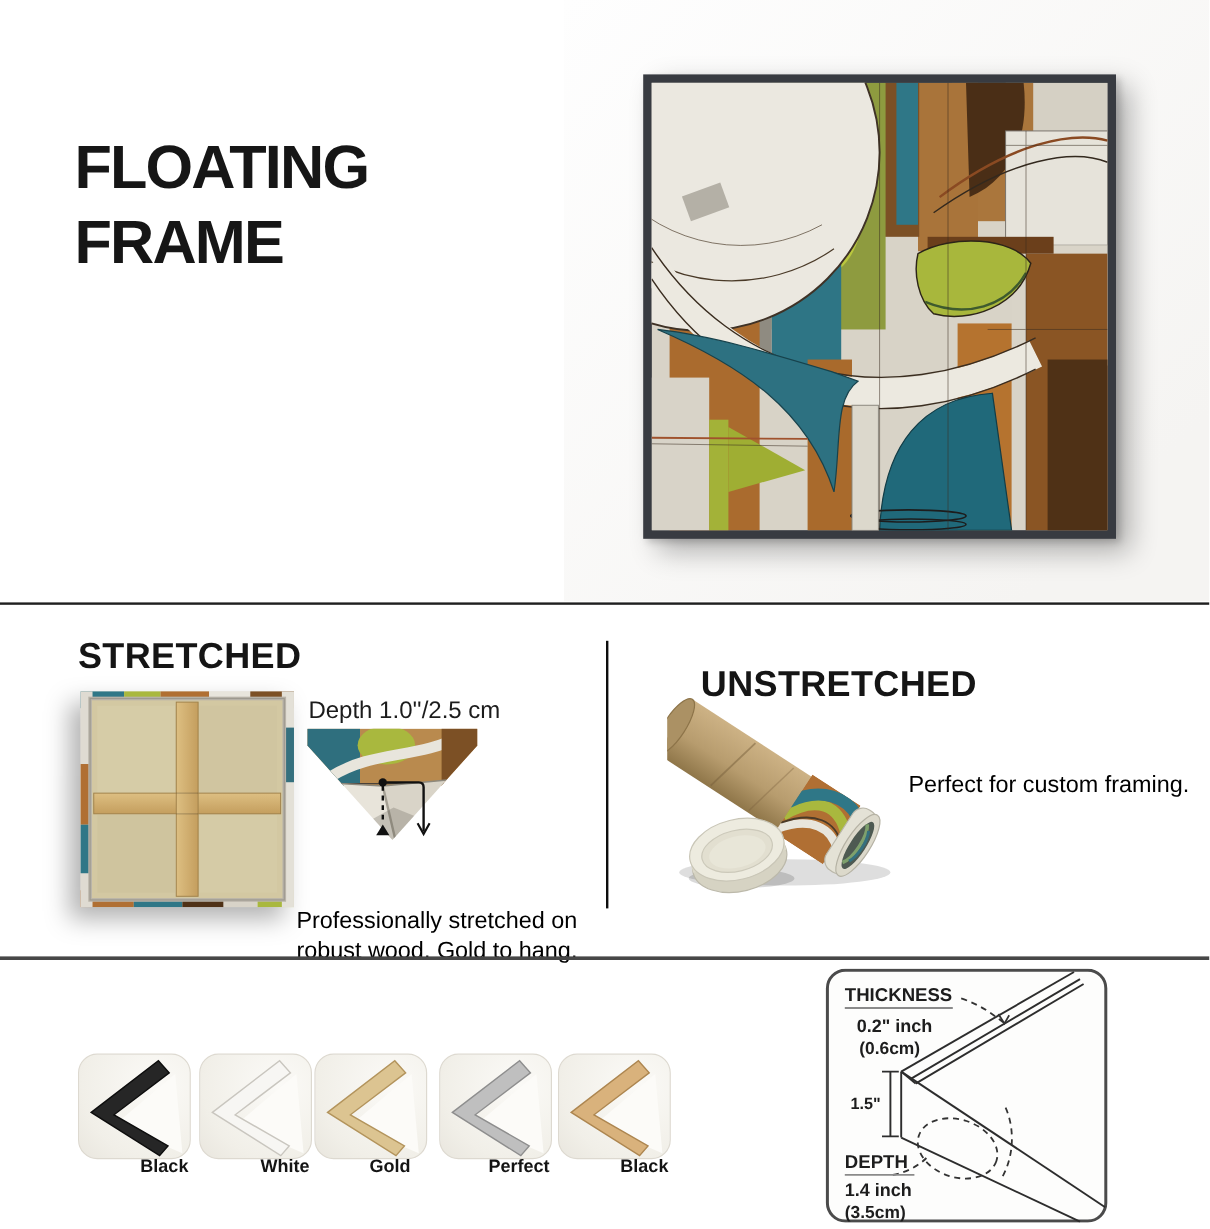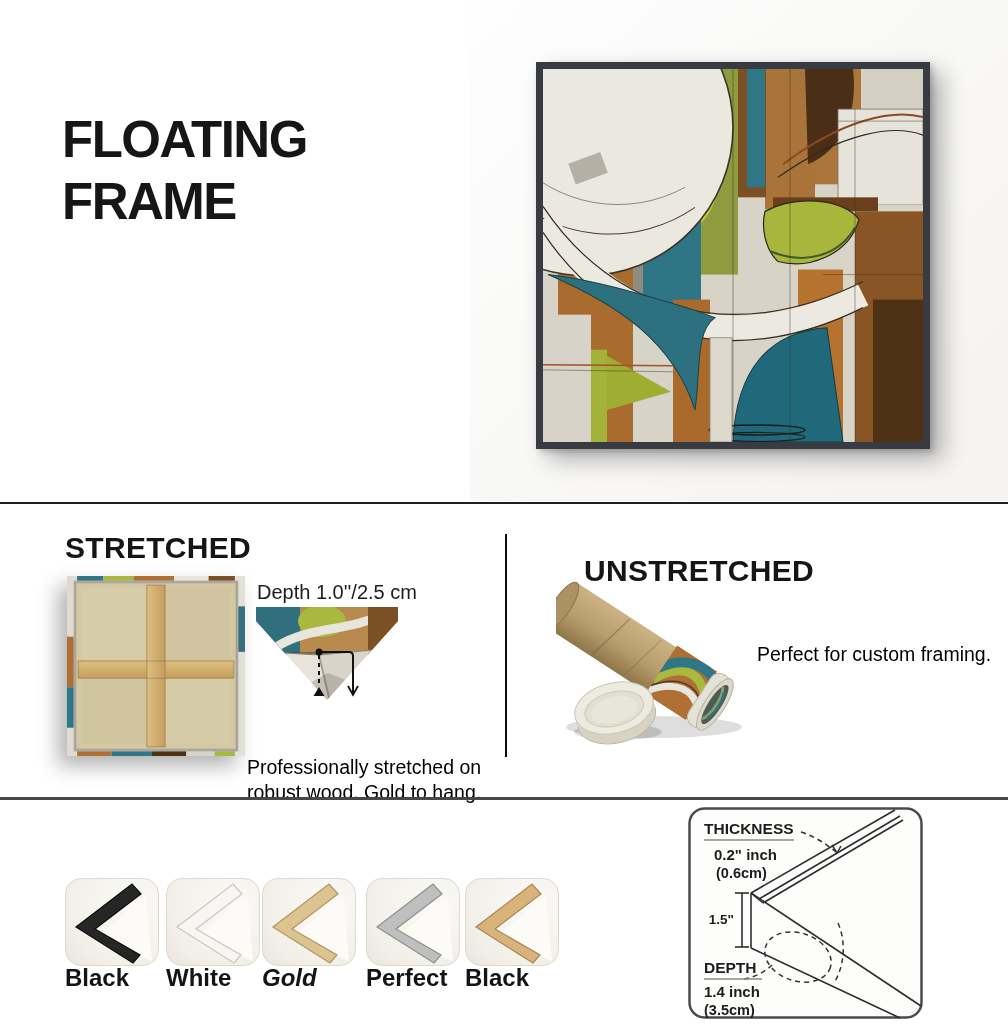--- a/index.html
+++ b/index.html
@@ -30,22 +30,22 @@
   .stretched-caption span{display:block;}
   .tube-photo{position:absolute;left:556px;top:572px;width:192px;height:176px;}
   .unstretched-caption{position:absolute;left:757px;top:641px;font-size:19.5px;line-height:27px;color:#000;}
   .unstretched-caption span{display:block;}
   
   .frames-title{position:absolute;left:65px;top:831px;font-size:28px;font-weight:700;letter-spacing:.3px;}
   .swatch{position:absolute;top:878px;width:92px;height:86px;border-radius:16px;
         background:radial-gradient(circle at 70% 30%,#fbfaf7 0%,#f1efe8 70%,#e9e6de 100%);
         border:1px solid #ddd9d0;overflow:hidden;}
   .swatch svg{display:block;width:100%;height:100%;}
-  .swatch-label{position:absolute;top:964px;width:92px;text-align:left;
-        font-size:24px;font-weight:700;color:#141414;}
+  .swatch-label{position:absolute;top:964px;width:92px;text-align:right;
+        font-size:15px;font-weight:700;color:#141414;}
   .spec-box{position:absolute;left:672px;top:807px;width:267px;height:212px;text-align:right;}
   .spec-box svg{display:block;width:100%;height:100%;}
   .spec-box text{font-family:"Liberation Sans",sans-serif;font-weight:700;fill:#1d1d1d;}
 </style>
 </head>
 <body>
 
 <div id="page">
 
   <div class="wall"></div>
@@ -288,21 +288,21 @@
   <div class="swatch" style="left:465px;">
     <svg viewBox="0 0 92 86">
         <polygon points="30,58 80,16 86,82" fill="#fcfbf8"></polygon>
       <path d="M10,48 L66,5 L75,15 L29,50 L74,76 L67,84 Z" fill="#d9b27c"></path>
       <path d="M10,48 L66,5 L75,15 L29,50 L74,76 L67,84 Z" fill="none" stroke-width="1.2" stroke="#ad8650"></path>
       </svg>
   </div>
 
   <div class="swatch-label" style="left:65px;">Black</div>
   <div class="swatch-label" style="left:166px;">White</div>
-  <div class="swatch-label" style="left:262px;font-style:italic;">Gold</div>
+  <div class="swatch-label" style="left:250px;">Gold</div>
   <div class="swatch-label" style="left:366px;">Perfect</div>
   <div class="swatch-label" style="left:465px;">Black</div>
 
   <div class="spec-box">
     <svg viewBox="0 0 235 212">
       <rect x="1.5" y="1.5" width="232" height="209" rx="15" fill="#fdfdfc" stroke="#4b4b4b" stroke-width="2.5"></rect>
 
       <g stroke="#2d2d2d" stroke-width="1.6" fill="none">
         <line x1="63" y1="86" x2="207" y2="3"></line>
         <line x1="71" y1="92" x2="212" y2="9"></line>

